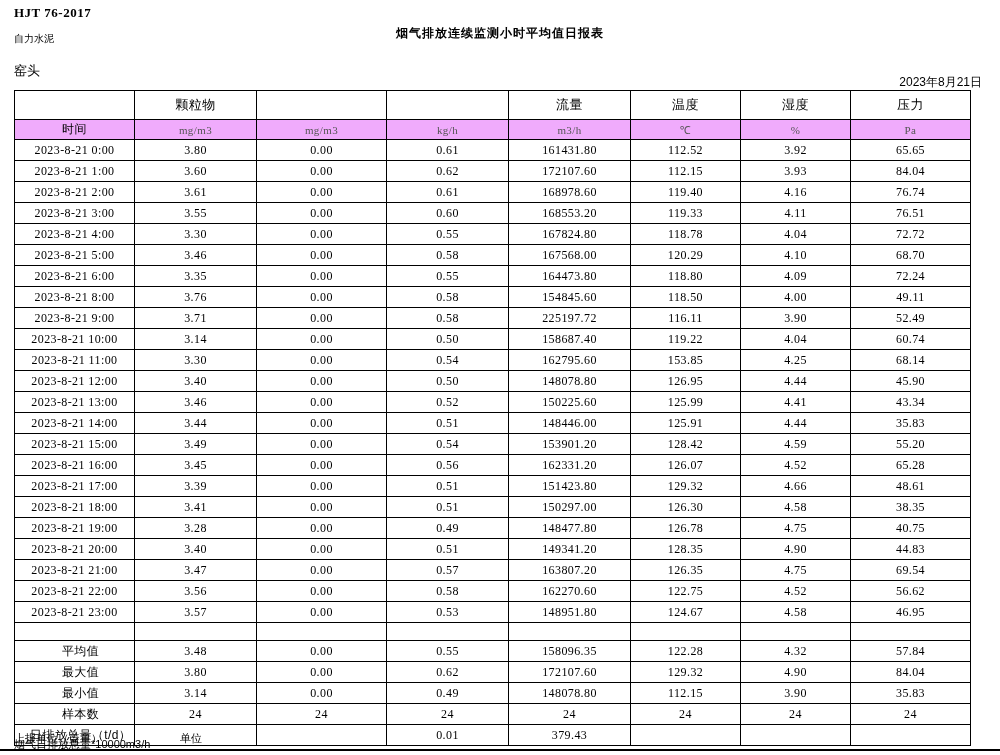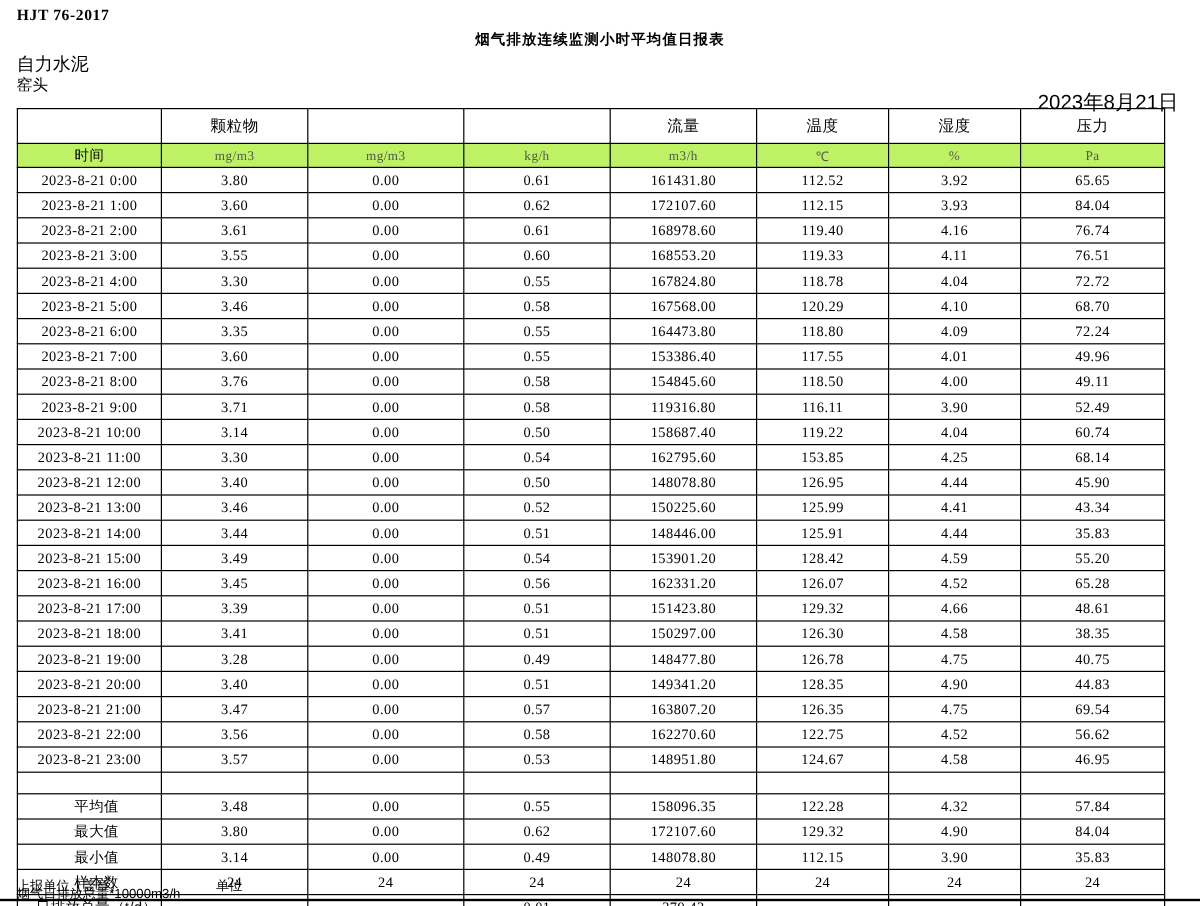--- a/index.html
+++ b/index.html
@@ -37,37 +37,37 @@
     width: 1000px;
     text-align: center;
     font-size: 12px;
     font-weight: bold;
     font-family: "Liberation Sans", sans-serif;
     letter-spacing: 1px;
   }
   .company {
     position: absolute;
     left: 14px;
-    top: 44px;
-    font-size: 15px;
+    top: 32px;
+    font-size: 10px;
     font-family: "Liberation Sans", sans-serif;
   }
   .unit-name {
     position: absolute;
     left: 14px;
     top: 62px;
     font-size: 13px;
     font-family: "Liberation Sans", sans-serif;
     text-align: center;
   }
   .report-date {
     position: absolute;
     right: 18px;
     top: 74px;
-    font-size: 17px;
+    font-size: 12px;
     font-family: "Liberation Sans", sans-serif;
     margin-left: 46px;
   }
   table.report {
     position: absolute;
     left: 14px;
     top: 90px;
     width: 956px;
     border-collapse: collapse;
     table-layout: fixed;
@@ -82,21 +82,21 @@
     padding: 0;
     font-weight: normal;
     letter-spacing: 0.4px;
   }
   tr.header-row td {
     height: 28px;
     font-size: 13px;
     font-family: "Liberation Sans", sans-serif;
   }
   tr.unit-row td {
-    background: #bef264;
+    background: #f0abfc;
     height: 19px;
     font-size: 11px;
     color: #555555;
   }
   tr.unit-row td.time-cell {
     color: #000000;
     font-size: 12px;
     font-family: "Liberation Sans", sans-serif;
   }
   tr.blank-row td {
@@ -244,45 +244,35 @@
           <td>2023-8-21 6:00</td>
           <td>3.35</td>
           <td>0.00</td>
           <td>0.55</td>
           <td>164473.80</td>
           <td>118.80</td>
           <td>4.09</td>
           <td>72.24</td>
         </tr>
         <tr class="data-row">
-          <td>2023-8-21 7:00</td>
-          <td>3.60</td>
-          <td>0.00</td>
-          <td>0.55</td>
-          <td>153386.40</td>
-          <td>117.55</td>
-          <td>4.01</td>
-          <td>49.96</td>
-        </tr>
-        <tr class="data-row">
           <td>2023-8-21 8:00</td>
           <td>3.76</td>
           <td>0.00</td>
           <td>0.58</td>
           <td>154845.60</td>
           <td>118.50</td>
           <td>4.00</td>
           <td>49.11</td>
         </tr>
         <tr class="data-row">
           <td>2023-8-21 9:00</td>
           <td>3.71</td>
           <td>0.00</td>
           <td>0.58</td>
-          <td>119316.80</td>
+          <td>225197.72</td>
           <td>116.11</td>
           <td>3.90</td>
           <td>52.49</td>
         </tr>
         <tr class="data-row">
           <td>2023-8-21 10:00</td>
           <td>3.14</td>
           <td>0.00</td>
           <td>0.50</td>
           <td>158687.40</td>

